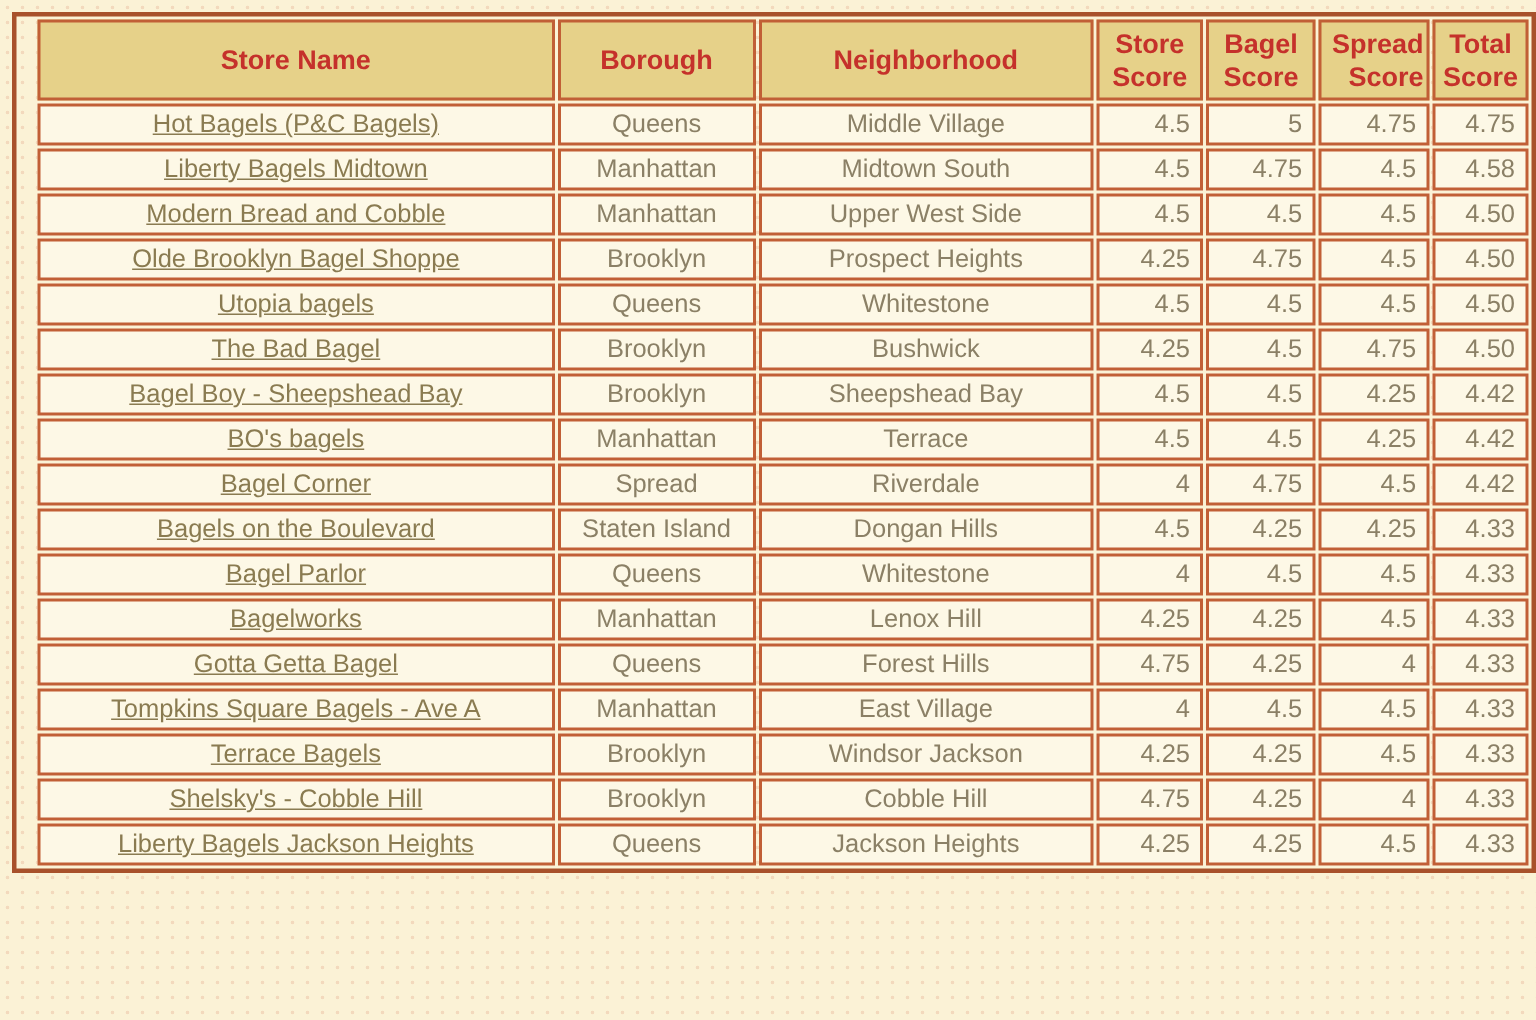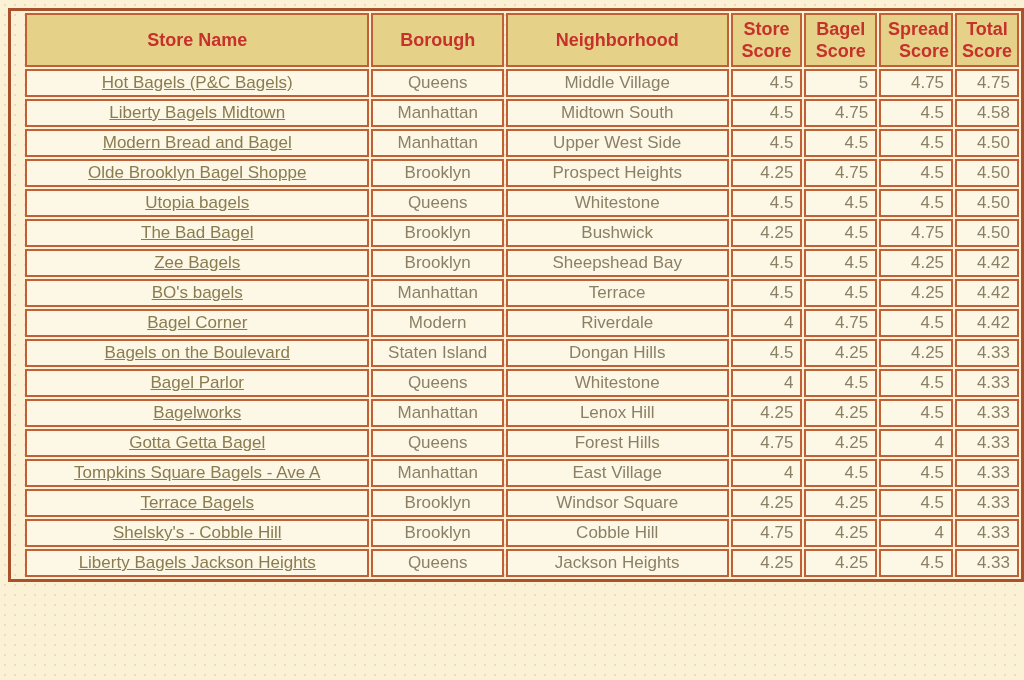--- a/index.html
+++ b/index.html
@@ -92,21 +92,21 @@
       <tr>
         <td><a href="#">Liberty Bagels Midtown</a></td>
         <td>Manhattan</td>
         <td>Midtown South</td>
         <td class="c-score">4.5</td>
         <td class="c-score">4.75</td>
         <td class="c-score">4.5</td>
         <td class="c-score">4.58</td>
       </tr>
       <tr>
-        <td><a href="#">Modern Bread and Bagel</a></td>
+        <td><a href="#">Modern Bread and Cobble</a></td>
         <td>Manhattan</td>
         <td>Upper West Side</td>
         <td class="c-score">4.5</td>
         <td class="c-score">4.5</td>
         <td class="c-score">4.5</td>
         <td class="c-score">4.50</td>
       </tr>
       <tr>
         <td><a href="#">Olde Brooklyn Bagel Shoppe</a></td>
         <td>Brooklyn</td>
@@ -128,40 +128,40 @@
       <tr>
         <td><a href="#">The Bad Bagel</a></td>
         <td>Brooklyn</td>
         <td>Bushwick</td>
         <td class="c-score">4.25</td>
         <td class="c-score">4.5</td>
         <td class="c-score">4.75</td>
         <td class="c-score">4.50</td>
       </tr>
       <tr>
-        <td><a href="#">Zee Bagels</a></td>
+        <td><a href="#">Bagel Boy - Sheepshead Bay</a></td>
         <td>Brooklyn</td>
         <td>Sheepshead Bay</td>
         <td class="c-score">4.5</td>
         <td class="c-score">4.5</td>
         <td class="c-score">4.25</td>
         <td class="c-score">4.42</td>
       </tr>
       <tr>
         <td><a href="#">BO's bagels</a></td>
         <td>Manhattan</td>
         <td>Terrace</td>
         <td class="c-score">4.5</td>
         <td class="c-score">4.5</td>
         <td class="c-score">4.25</td>
         <td class="c-score">4.42</td>
       </tr>
       <tr>
         <td><a href="#">Bagel Corner</a></td>
-        <td>Modern</td>
+        <td>Spread</td>
         <td>Riverdale</td>
         <td class="c-score">4</td>
         <td class="c-score">4.75</td>
         <td class="c-score">4.5</td>
         <td class="c-score">4.42</td>
       </tr>
       <tr>
         <td><a href="#">Bagels on the Boulevard</a></td>
         <td>Staten Island</td>
         <td>Dongan Hills</td>
@@ -202,21 +202,21 @@
         <td>Manhattan</td>
         <td>East Village</td>
         <td class="c-score">4</td>
         <td class="c-score">4.5</td>
         <td class="c-score">4.5</td>
         <td class="c-score">4.33</td>
       </tr>
       <tr>
         <td><a href="#">Terrace Bagels</a></td>
         <td>Brooklyn</td>
-        <td>Windsor Square</td>
+        <td>Windsor Jackson</td>
         <td class="c-score">4.25</td>
         <td class="c-score">4.25</td>
         <td class="c-score">4.5</td>
         <td class="c-score">4.33</td>
       </tr>
       <tr>
         <td><a href="#">Shelsky's - Cobble Hill</a></td>
         <td>Brooklyn</td>
         <td>Cobble Hill</td>
         <td class="c-score">4.75</td>

